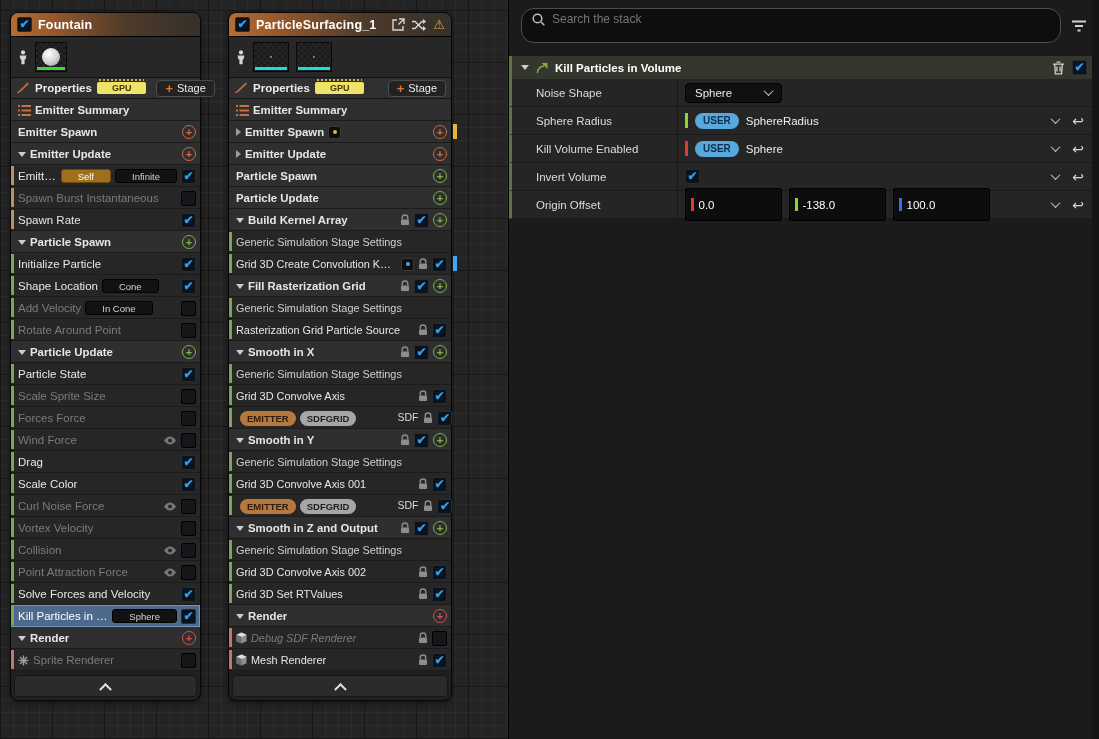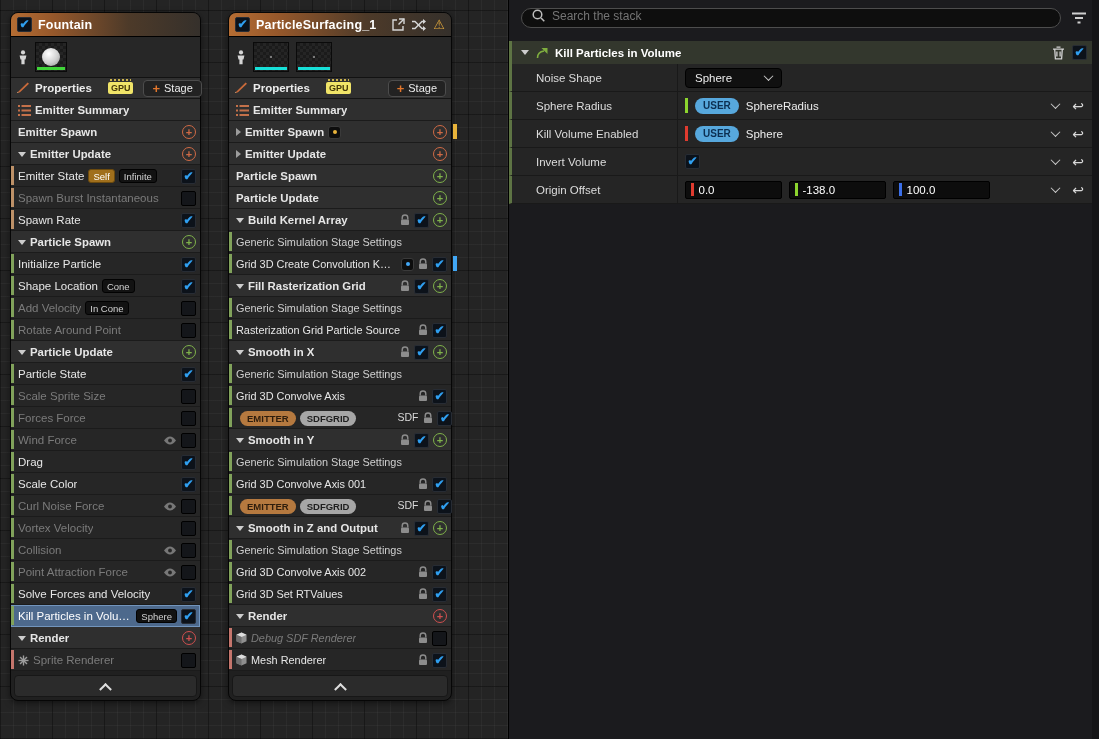--- a/index.html
+++ b/index.html
@@ -28,21 +28,21 @@
   .thumbs { height:41px; background:#272727; display:flex; align-items:center; gap:7px; padding:0 7px; border-bottom:1px solid #121212; }
   .thumb { width:32px; height:30px; border:1px solid #0a0a0a; position:relative; display:grid; place-items:center;
     background-color:#1b1b1b;
     background-image:linear-gradient(45deg,#252525 25%,transparent 25% 75%,#252525 75%),linear-gradient(45deg,#252525 25%,transparent 25% 75%,#252525 75%);
     background-size:6px 6px; background-position:0 0,3px 3px; }
   .thumb .ul { position:absolute; left:1px; right:1px; bottom:1px; height:3px; }
   .ball { width:18px; height:18px; border-radius:50%; background:radial-gradient(circle at 38% 32%, #ffffff, #cfcfcf 55%, #8f8f8f 100%); }
   .dotc { width:2px; height:2px; background:#7a7a7a; }
   .props-row { height:21px; background:#303030; display:flex; align-items:center; gap:5px; padding:0 5px; border-bottom:1px solid #151515; }
   .props-lbl { color:#ececec; font-weight:bold; font-size:11.5px; }
-  .gpu { position:relative; background:#f0e468; color:#45390a; font-weight:bold; font-size:9px; padding:1px 3px; border-radius:2px; line-height:10px;margin-left:11px; }
+  .gpu { position:relative; background:#f0e468; color:#45390a; font-weight:bold; font-size:9px; padding:1px 15px; border-radius:2px; line-height:10px; }
   .gpu::before { content:""; position:absolute; top:-3px; left:2px; right:2px; height:2px;
     background:repeating-linear-gradient(90deg,#cdb54e 0 2px,transparent 2px 4px); }
   .spacer { flex:1 1 auto; }
   .stage-btn { display:flex; align-items:center; gap:4px; height:17px; padding:0 8px; background:#222222; border:1px solid #4c4c4c; border-radius:4px; color:#ececec; font-size:11px; }
   .stage-btn .plus { color:#e2762c; font-weight:bold; font-size:13px; line-height:13px; }
   .rows { display:flex; flex-direction:column; }
   .srow { height:22px; display:flex; align-items:center; gap:4px; padding:0 4px 0 7px; position:relative;
     background:#262626; box-shadow:inset 0 -1px 0 #1b1b1b; font-size:11.5px; color:#e6e6e6; white-space:nowrap; }
   .stack2 .srow { font-size:10.9px; }
   .srow.section, .srow.summary { background:#2f2f2f; font-weight:bold; }
@@ -51,51 +51,51 @@
   .srow.dis { color:#7b7b7b; }
   .srow.sel { background:#4d698c; box-shadow:inset 0 0 0 1px #7295bd; color:#fff; }
   .lbl { overflow:hidden; text-overflow:ellipsis; min-width:0; }
   .lbl.it { font-style:italic; }
   .accent { position:absolute; left:0; top:1px; bottom:2px; width:3px; }
   .rt { margin-left:auto; display:flex; align-items:center; gap:4px; flex:0 0 auto; }
   .tri-d { width:0; height:0; border-left:4.5px solid transparent; border-right:4.5px solid transparent; border-top:5.5px solid #cdcdcd; flex:0 0 auto; }
   .tri-r { width:0; height:0; border-top:4.5px solid transparent; border-bottom:4.5px solid transparent; border-left:5.5px solid #9d9d9d; flex:0 0 auto; }
   .pluscirc { width:14px; height:14px; border-radius:50%; border:1.4px solid currentColor; display:grid; place-items:center;
     font-size:11px; font-weight:bold; line-height:10px; flex:0 0 auto; }
-  .bdg { background:#121212; border:1px solid #020202; border-radius:3px; padding:0 4px; height:14px; line-height:13px; font-size:9.5px; font-weight:normal; color:#d2d2d2; flex:0 0 auto; }
+  .bdg { background:#121212; border:1px solid #020202; border-radius:3px; padding:0 16px; height:14px; line-height:13px; font-size:9.5px; font-weight:normal; color:#d2d2d2; flex:0 0 auto; }
   .bdg.amber { background:#a06f1c; color:#ffffff; border-color:#6b4a0e; }
   .bdg.emitter { background:#b5793f; color:#2e1d0c; border:none; border-radius:8px; font-weight:bold; font-size:9.5px; padding:1px 7px; height:15px; }
   .bdg.sdfgrid { background:#a6a6a6; color:#1f1f1f; border:none; border-radius:8px; font-weight:bold; font-size:9.5px; padding:1px 7px; height:15px; }
   .bdg.plain { background:none; border:none; color:#d8d8d8; font-size:10.5px; padding:0 1px;margin-left:36px; }
   .dotbdg { width:13px; height:13px; background:#0d0d0d; border:1px solid #3a3a3a; border-radius:3px; display:grid; place-items:center; flex:0 0 auto; }
   .dotbdg i { width:4px; height:4px; border-radius:50%; display:block; }
   .mark { position:absolute; right:-6px; top:3px; width:4px; height:15px; }
   .icn { display:inline-flex; align-items:center; flex:0 0 auto; }
   .stack-footer { height:22px; margin:4px 3px 3px 3px; background:#2b2b2b; border:1px solid #171717; border-radius:4px; display:grid; place-items:center; }
   .chev-up { width:9px; height:9px; border-left:2px solid #dedede; border-top:2px solid #dedede; transform:rotate(45deg) translate(2px,2px); }
   
   .details { position:absolute; left:508px; top:0; width:591px; height:739px; background:#1b1b1e; border-left:1px solid #000; }
   .details .edge { position:absolute; right:0; top:0; bottom:0; width:7px; background:#151517; }
   .search-row { display:flex; align-items:center; gap:10px; padding:8px 12px 0 12px; }
-  .search { flex:1 1 auto; height:20px; border-radius:13px; background:#0e0e0e; border:1px solid #4d4d4d; display:flex; align-items:flex-start; gap:7px; padding:0 10px; }
+  .search { flex:1 1 auto; height:35px; border-radius:13px; background:#0e0e0e; border:1px solid #4d4d4d; display:flex; align-items:flex-end; gap:7px; padding:16px 10px; }
   .search input { flex:1; background:none; border:none; outline:none; color:#cfcfcf; font-size:12px; font-family:"Liberation Sans",sans-serif; }
   .search input::placeholder { color:#757575; }
   .dheader { margin-top:13px; height:23px; background:#33372d; border-left:3px solid #5e7444; display:flex; align-items:center; gap:7px; padding:0 12px 0 9px; }
   .dheader .ttl { color:#fff; font-weight:bold; font-size:11.5px; flex:1 1 auto; }
   .drow { height:28px; display:flex; align-items:stretch; background:#252525; border-bottom:1px solid #191919; border-left:3px solid #5e7444; }
   .dlabel { width:166px; display:flex; align-items:center; padding-left:24px; font-size:11.5px; color:#dcdcdc; border-right:1px solid #191919; flex:0 0 auto; }
   .dval { flex:1 1 auto; display:flex; align-items:center; gap:7px; padding-left:7px; min-width:0; }
   .dicons { width:72px; flex:0 0 auto; display:flex; align-items:center; justify-content:flex-end; gap:13px; padding-right:15px; }
   .dd { height:20px; min-width:97px; background:#101010; border:1px solid #010101; border-radius:4px; display:flex; align-items:center; justify-content:space-between; gap:10px; padding:0 9px; font-size:11.5px; color:#ededed; }
   .chev { width:7px; height:7px; border-right:1.6px solid #c9c9c9; border-bottom:1.6px solid #c9c9c9; transform:rotate(45deg) translate(-1px,-1px); flex:0 0 auto; }
   .undo { color:#d8d8d8; font-size:14px; line-height:14px; }
   .tick { width:3px; height:15px; flex:0 0 auto; }
   .userpill { background:#57a8dd; color:#0c2f52; font-weight:bold; font-size:10px; border-radius:9px; padding:0 8px; height:16px; line-height:16px; flex:0 0 auto; }
   .pval { color:#ececec; font-size:11.5px; overflow:hidden; text-overflow:ellipsis; }
-  .nf { width:97px; height:18px; background:#0d0d0d; border:1px solid #000; border-radius:2px; display:flex; align-items:center; gap:5px; padding:0 5px; font-size:11.5px; color:#fff; flex:0 0 auto; }
+  .nf { width:97px; height:33px; background:#0d0d0d; border:1px solid #000; border-radius:2px; display:flex; align-items:center; gap:5px; padding:0 5px; font-size:11.5px; color:#fff; flex:0 0 auto; }
   .nf .tick { height:13px; width:2.5px; }
 </style>
 </head>
 <body>
 
 <div class="canvas">
 
   <div class="stack stack1" style="left:10px; width:191px;">
     <div class="stack-header">
       <span class="cb on">✔</span>

